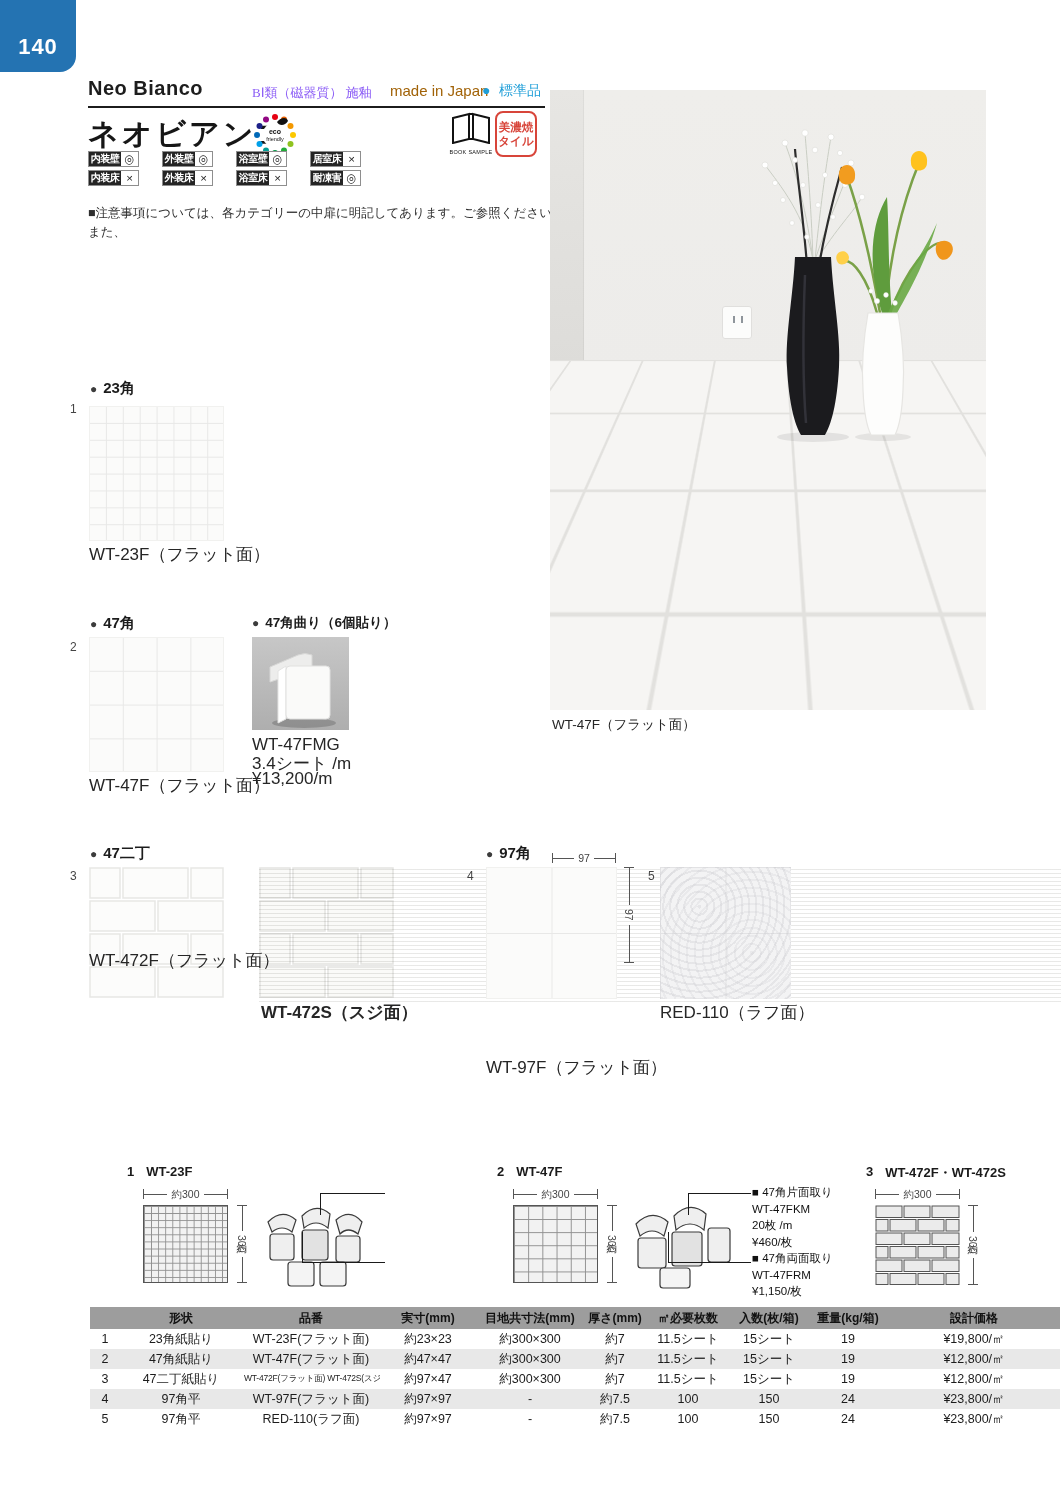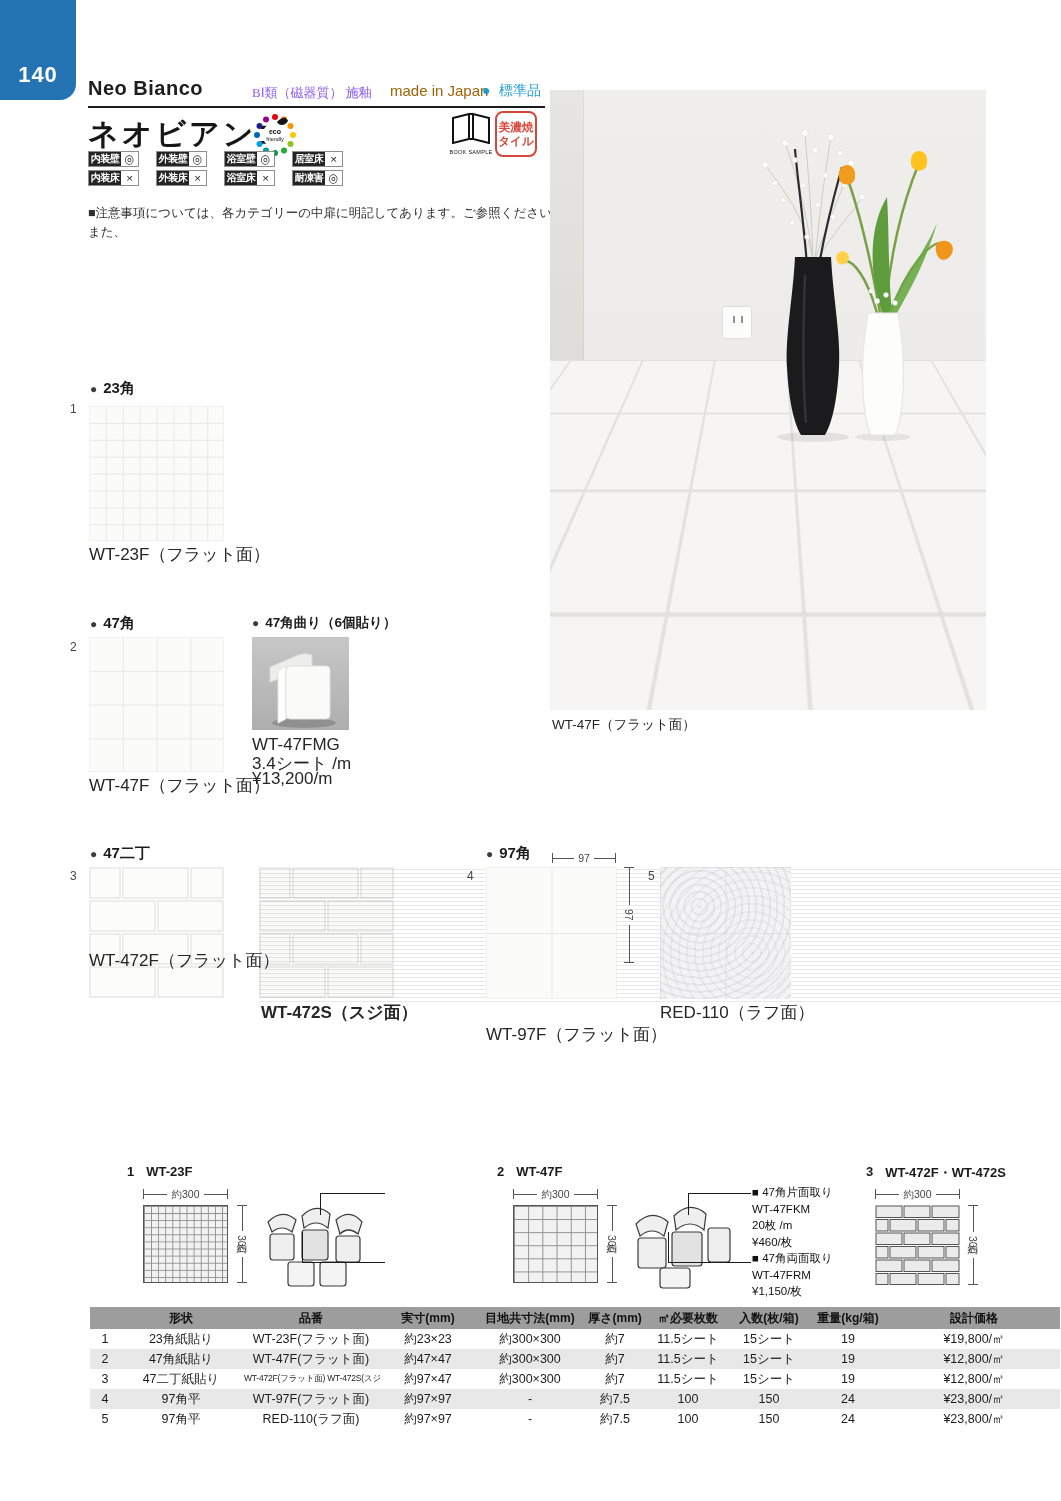--- a/index.html
+++ b/index.html
@@ -1,21 +1,21 @@
 <!DOCTYPE html>
 <html><head>
 <meta charset="utf-8">
 <style>
   * { margin:0; padding:0; box-sizing:border-box; }
   body { background:#fff; font-family:"Liberation Sans","DejaVu Sans",sans-serif; color:#222; }
   #page { position:relative; width:1061px; height:1501px; background:#ffffff; overflow:hidden; }
   .abs { position:absolute; }
 
   
-  #page-tab { left:0; top:0; width:76px; height:100px; background:#2473b2; border-bottom-right-radius:16px;
+  #page-tab { left:0; top:0; width:76px; height:72px; background:#2473b2; border-bottom-right-radius:16px;
     color:#fff; display:flex; align-items:flex-end; justify-content:center; padding-bottom:12px;
     font-size:22px; font-weight:bold; letter-spacing:1px; }
   .catalog-line { left:90px; top:27px; font-size:15px; font-weight:600; color:#21334d; display:flex; align-items:baseline; }
   .catalog-line .divider { color:#9cc0dc; padding:0 9px; font-weight:400; }
   .catalog-line .section { color:#0c79bf; font-weight:700; }
   .brand-name { left:88px; top:77px; font-size:20px; font-weight:700; color:#1d1d1d; letter-spacing:.5px; }
   .brand-spec { left:252px; top:84px; font-size:13px; color:#8b5cf6;font-family:Liberation Serif, serif; }
   .brand-origin { left:390px; top:82px; font-size:15px; color:#a16207; }
   .std-mark { left:482px; top:82px; font-size:14px; color:#1e9ed8; }
   .std-label { left:499px; top:82px; font-size:14px; color:#1e9ed8; }
@@ -23,21 +23,21 @@
   .title-jp { left:88px; top:114px; font-size:30px; font-weight:800; color:#161616; letter-spacing:3px; }
 
   .eco { left:250px; top:110px; width:50px; height:50px; }
   .book-wrap { left:449px; top:112px; width:44px; text-align:center; }
   .book-label { font-size:5.5px; letter-spacing:.3px; color:#111; margin-top:1px; }
   .mino-badge { left:495px; top:111px; width:42px; height:46px; border:2px solid #d8453a; border-radius:8px;
     color:#d8453a; display:flex; flex-direction:column; align-items:center; justify-content:center;
     font-size:11.5px; font-weight:700; line-height:1.25; }
 
   .usage { left:88px; top:151px; }
-  .usage-row { display:flex; gap:17px; margin-bottom:3px; }
+  .usage-row { display:flex; gap:23px; margin-bottom:3px; }
   .badge { display:flex; width:51px; height:16px; border:1px solid #8e8e8e; background:#fff; }
   .badge-label { background:#242424; color:#fff; font-size:10px; width:32px; display:flex; align-items:center; justify-content:center; font-weight:600; letter-spacing:-.5px; }
   .badge-value { flex:1; display:flex; align-items:center; justify-content:center; font-size:11.5px; color:#222; }
 
   .note { left:88px; top:204px; width:478px; font-size:12.5px; color:#2e2e2e; line-height:1.55; }
 
   
   .sec-head { display:flex; align-items:center; gap:6px; font-size:15px; font-weight:600; color:#1c1c1c; }
   .sec-dot { font-size:12px; color:#3c3c3c; }
   .item-num { font-size:12px; color:#444; }
@@ -280,21 +280,21 @@
       <span class="dtext">97</span>
       <span class="dline"></span>
   </div>
   <div class="item-num abs" style="left:467px;top:869px;">4</div>
   <div class="tilegrid t97 abs" style="left:486px;top:867px;width:131px;height:132px;"></div>
   <div class="dim-v abs" style="left:624px;top:867px;height:96px;">
     <span class="dline"></span>
       <span class="dtext">97</span>
       <span class="dline"></span>
   </div>
-  <div class="caption abs" style="left:486px;top:1023px;">WT-97F（フラット面）</div>
+  <div class="caption abs" style="left:486px;top:1056px;">WT-97F（フラット面）</div>
   <div class="item-num abs" style="left:648px;top:869px;">5</div>
   <div class="rough" style="left:660px;top:867px;width:131px;height:132px;"></div>
   <div class="caption abs" style="left:660px;top:1001px;">RED-110（ラフ面）</div>
 
   <div class="photo abs">
     <div class="wall-left"></div>
     <div class="floor"></div>
     <div class="outlet">
         <span class="s1"></span>
         <span class="s2"></span>

